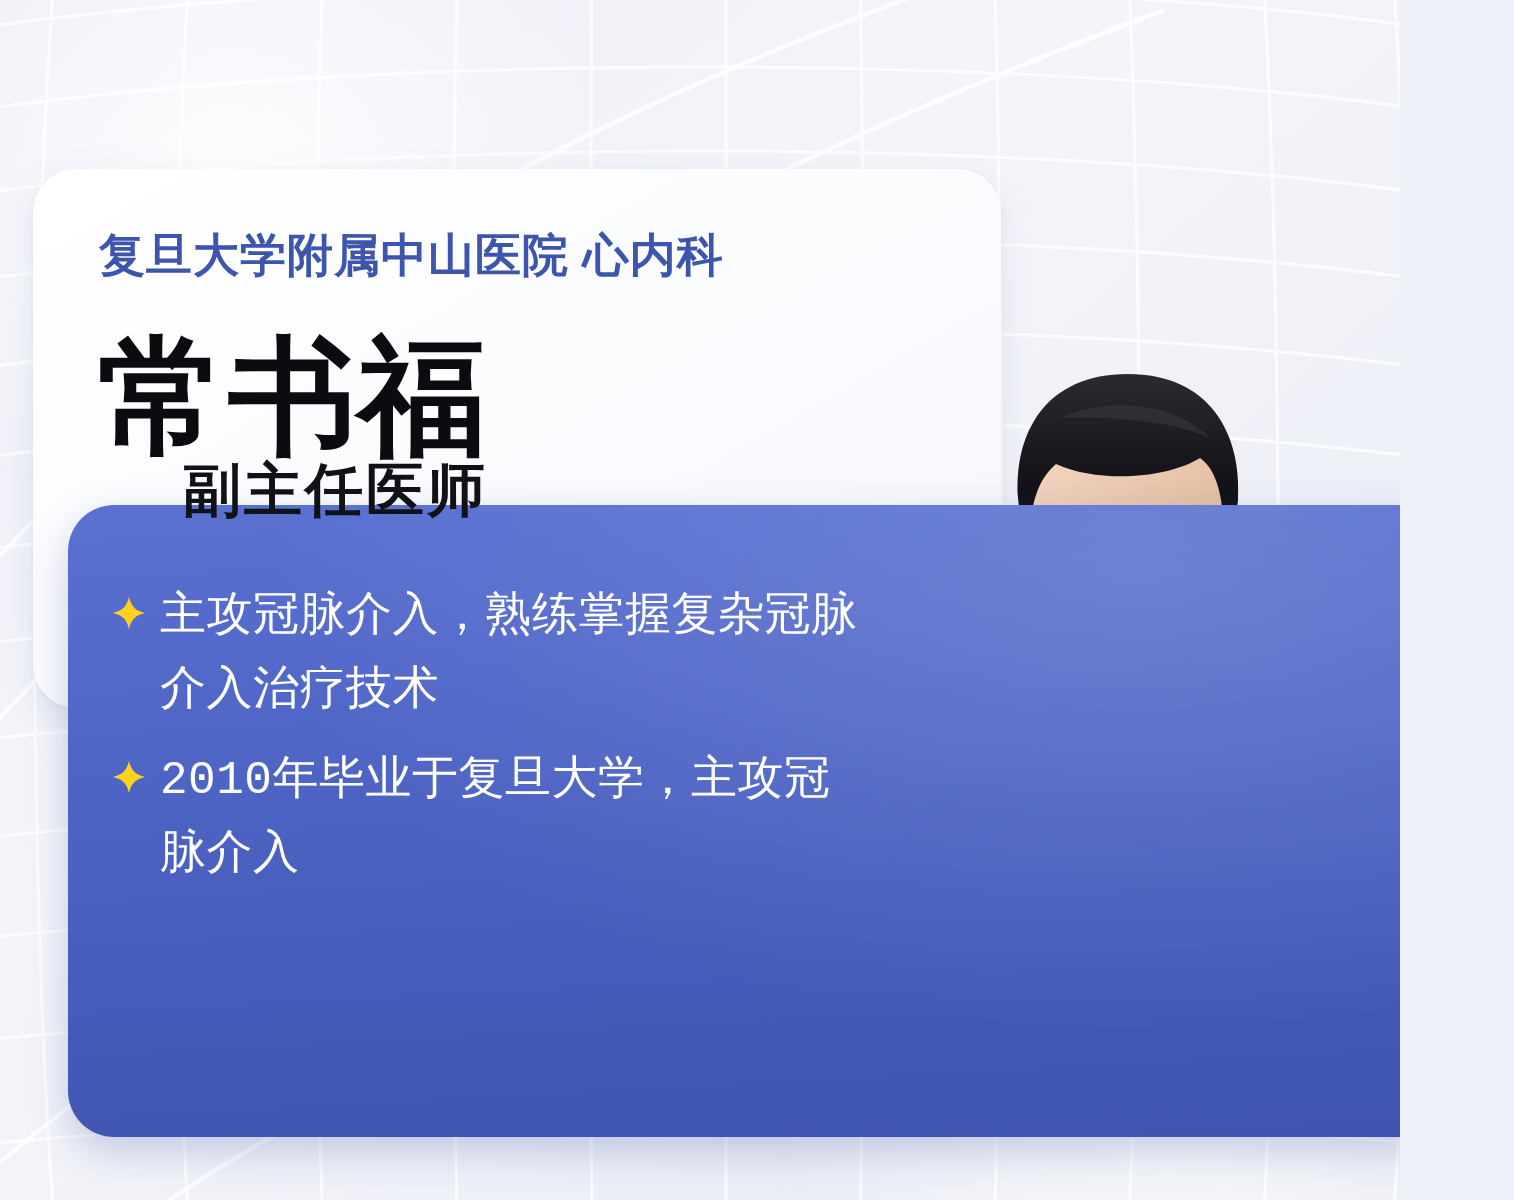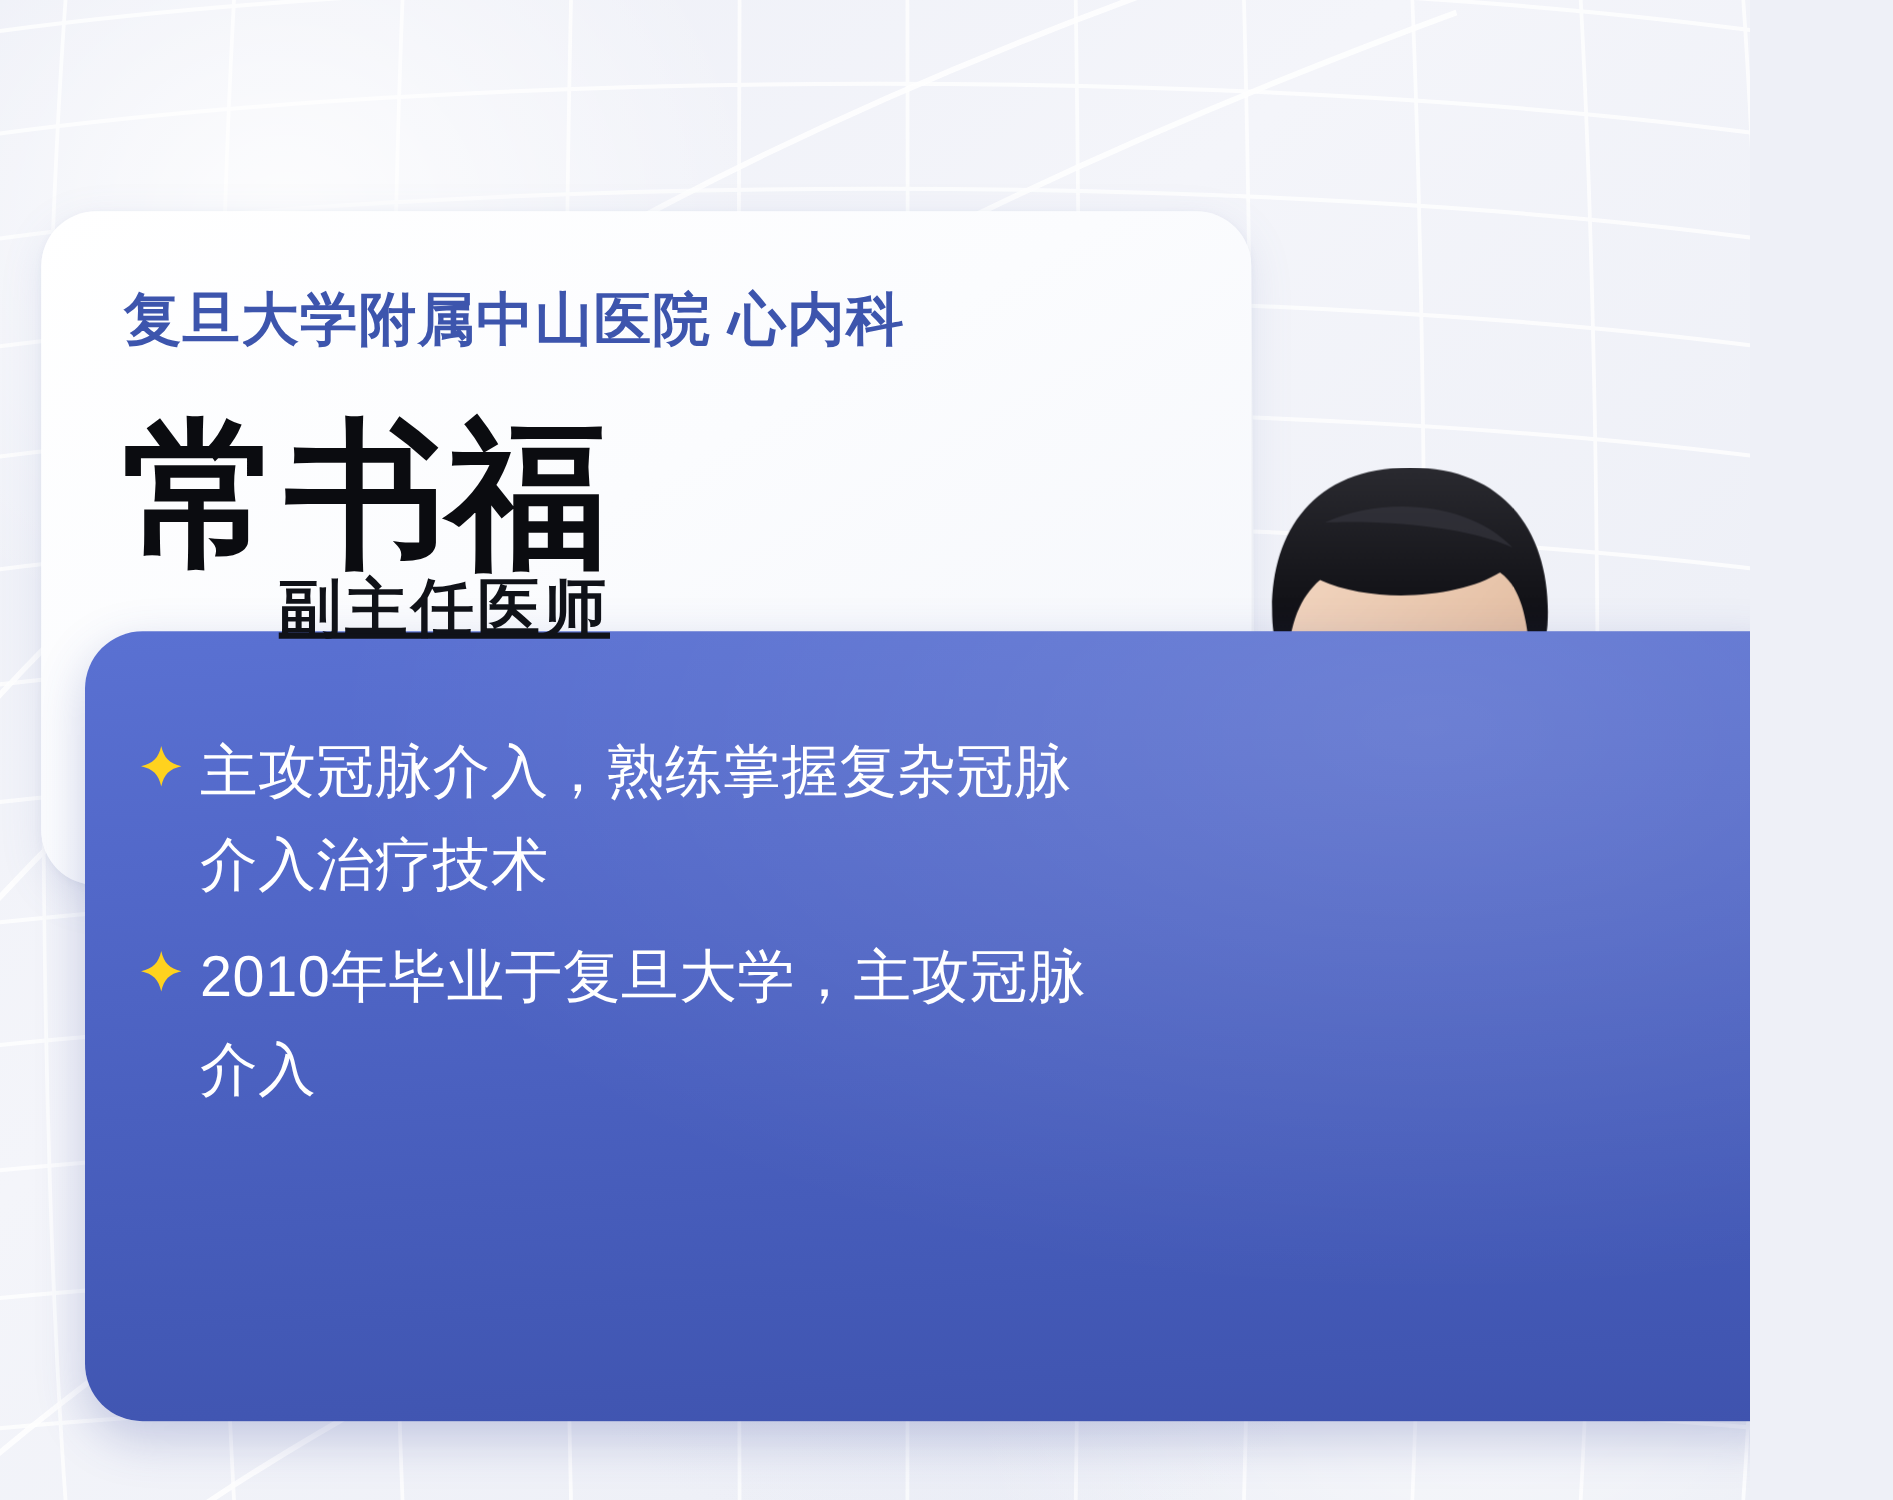--- a/index.html
+++ b/index.html
@@ -50,25 +50,25 @@
     position:absolute;left:99px;top:225px;
     font-size:46px;font-weight:bold;letter-spacing:1px;
     color:#3d55ad;white-space:nowrap;
   }
   .name-row{position:absolute;left:98px;top:333px;display:flex;align-items:flex-end;flex-direction:column;}
   .name{
     font-size:128px;font-weight:bold;line-height:1;color:#0b0c10;
     letter-spacing:2px;
   }
   .title{
-    font-size:50px;font-weight:bold;line-height:1;color:#101218;
-    letter-spacing:3px;margin-left:22px;margin-bottom:12px;text-decoration:underline;
-  }
-
-  .bullets{position:absolute;left:112px;top:580px;width:760px;}
+    font-size:58px;font-weight:bold;line-height:1;color:#101218;
+    letter-spacing:3px;margin-left:22px;margin-bottom:12px;
+  }
+
+  .bullets{position:absolute;left:112px;top:580px;width:760px;font-family:Liberation Mono, monospace;}
   .bullet{display:flex;align-items:flex-start;margin-bottom:16px;}
   .spark{flex:0 0 auto;width:34px;height:34px;margin-top:16px;margin-right:14px;}
   .spark svg{display:block;width:34px;height:34px;}
   .btext{
     font-size:46px;line-height:74px;color:#ffffff;letter-spacing:.5px;
     text-indent:0;
   }
 </style>
 </head>
 <body>

